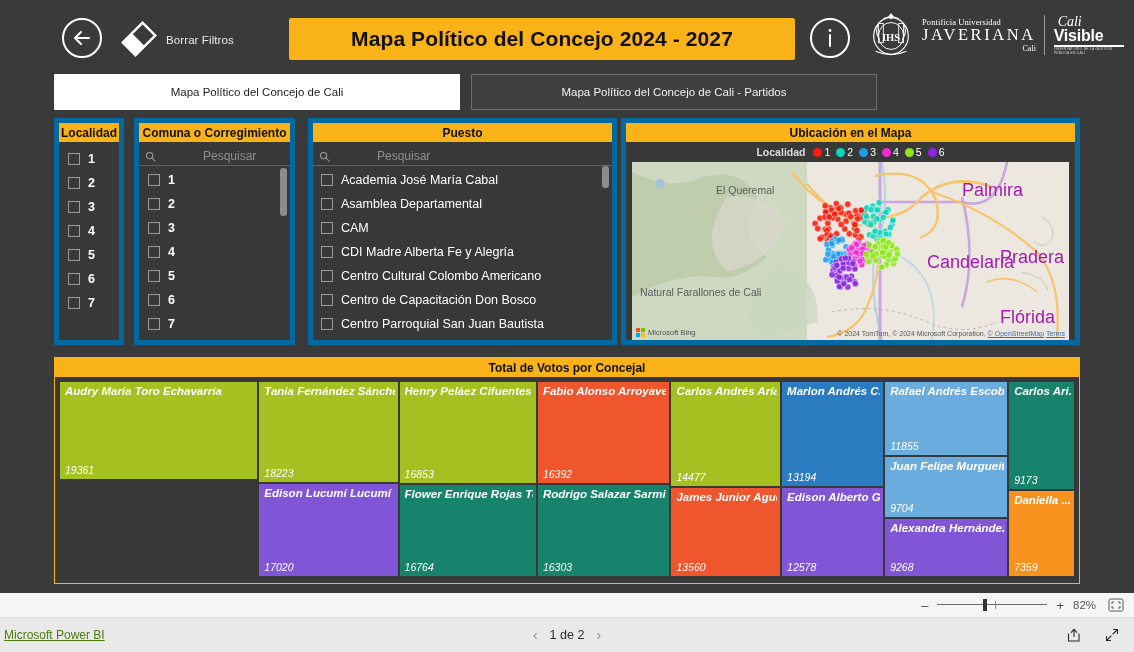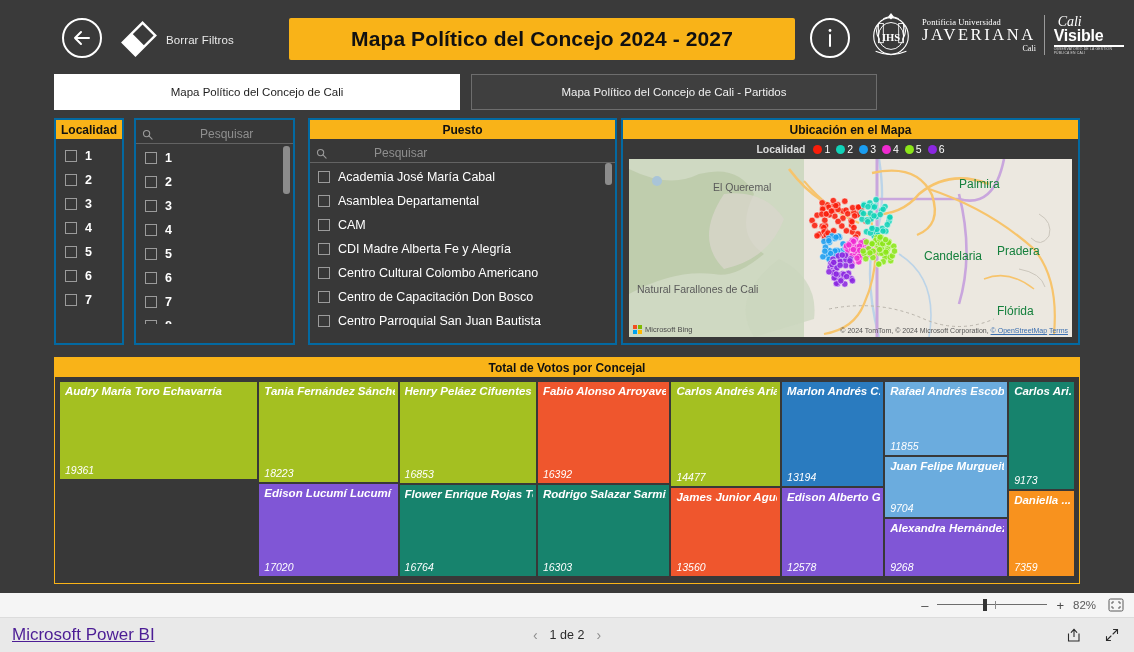--- a/index.html
+++ b/index.html
@@ -62,21 +62,21 @@
   
   .tabs { position: absolute; left: 54px; top: 74px; width: 823px; height: 36px; display: flex; gap: 11px; }
   .tab {
     flex: 1; display: flex; align-items: center; justify-content: center;
     font-size: 11.5px; border: 1px solid #6d6d6d; cursor: pointer;
   }
   .tab.sel { background: #ffffff; color: #1d1d1d; border-color: #ffffff; }
   .tab.unsel { background: #3f3f3f; color: #f0f0f0; }
 
   
-  .panel { position: absolute; border: 2px solid #0369a1; background: #383838; }
+  .panel { position: absolute; border: 5px solid #0369a1; background: #383838; }
   .panel-hdr {
     background: #f9b318; color: #111111; font-size: 12px; font-weight: bold;
     height: 19px; display: flex; align-items: center; justify-content: center;
   }
 
   .p-localidad { left: 54px; top: 118px; width: 70px; height: 227px; }
   .p-comuna    { left: 134px; top: 118px; width: 161px; height: 227px; }
   .p-puesto    { left: 308px; top: 118px; width: 309px; height: 227px; }
   .p-mapa      { left: 621px; top: 118px; width: 459px; height: 227px; }
 
@@ -106,21 +106,21 @@
   .lg-item { display: flex; align-items: center; gap: 2px; }
   .lg-dot { width: 9px; height: 9px; border-radius: 50%; }
   .lg-item span { color: #ffffff; font-size: 10.5px; }
 
   .map-canvas {
     position: relative; margin: 0 6px 6px 6px; height: 178px;
     background: #eae6de; overflow: hidden;
   }
   .map-svg { position: absolute; left: 0; top: 0; }
   .map-label { position: absolute; color: #5a5a5a; font-size: 10.5px; white-space: nowrap; }
-  .map-label.big { font-size: 12px; color: #15803d; }
+  .map-label.big { font-size: 18px; color: #a21caf; }
   .bing { position: absolute; left: 4px; bottom: 3px; display: flex; align-items: center; gap: 3px; }
   .bing-logo { width: 9px; height: 9px; }
   .bing span { font-size: 7.5px; color: #4c4c4c; }
   .attr { position: absolute; right: 4px; bottom: 3px; font-size: 7px; color: #555555; white-space: nowrap; }
   .attr a { color: #3b6fb0; text-decoration: underline; }
 
   
   .p-tree { position: absolute; left: 54px; top: 357px; width: 1026px; height: 227px;
             border: 1px solid #f9b318; background: #383838; }
   .tree-grid { display: flex; height: 196px; margin: 5px; gap: 2px; }
@@ -147,21 +147,21 @@
   .ztrack .line { position: absolute; left: 0; top: 5px; width: 110px; height: 1px; background: #6d6d6d; }
   .ztrack .thumb { position: absolute; left: 46px; top: 0; width: 4px; height: 12px; background: #333333; }
   .ztrack .notch { position: absolute; left: 58px; top: 2px; width: 1px; height: 8px; background: #8a8a8a; }
   .zpct { color: #5a5a5a; font-size: 11.5px; min-width: 26px; }
   .fit-icon { width: 16px; height: 14px; cursor: pointer; }
 
   .statusbar {
     position: absolute; left: 0; top: 618px; width: 1134px; height: 34px;
     background: #e9e9e9; display: flex; align-items: center;
   }
-  .pbi-link { margin-left: 12px; color: #4c1d95; font-size: 17px; text-decoration: underline; cursor: pointer; }
+  .pbi-link { margin-left: 4px; color: #4d7c0f; font-size: 12px; text-decoration: underline; cursor: pointer; }
   .pager { position: absolute; left: 50%; transform: translateX(-50%); display: flex; align-items: center; gap: 12px; }
   .pg-arrow { color: #8d8d8d; font-size: 14px; cursor: pointer; user-select: none; }
   .pg-text { color: #2b2b2b; font-size: 12.5px; }
   .sb-right { position: absolute; right: 14px; display: flex; align-items: center; gap: 22px; }
   .sb-ico { width: 16px; height: 16px; cursor: pointer; }
 </style>
 </head>
 <body>
 
 <div class="report">
@@ -258,20 +258,21 @@
           <span>6</span>
         </div>
         <div class="citem">
           <div class="cbox"></div>
           <span>7</span>
         </div>
       </div>
   </div>
 
   <div class="panel p-comuna">
+    <div class="panel-hdr">Comuna o Corregimiento</div>
     <div class="slicer-body">
       <div class="srch">
         <svg class="mag" viewBox="0 0 12 12">
           <circle cx="5" cy="5" r="3.4" fill="none" stroke="#9a9a9a" stroke-width="1.2"></circle>
           <path d="M7.6 7.6 L11 11" stroke="#9a9a9a" stroke-width="1.2" stroke-linecap="round"></path>
         </svg>
         <span>Pesquisar</span>
       </div>
       <div id="comuna-list">
           <div class="citem">

